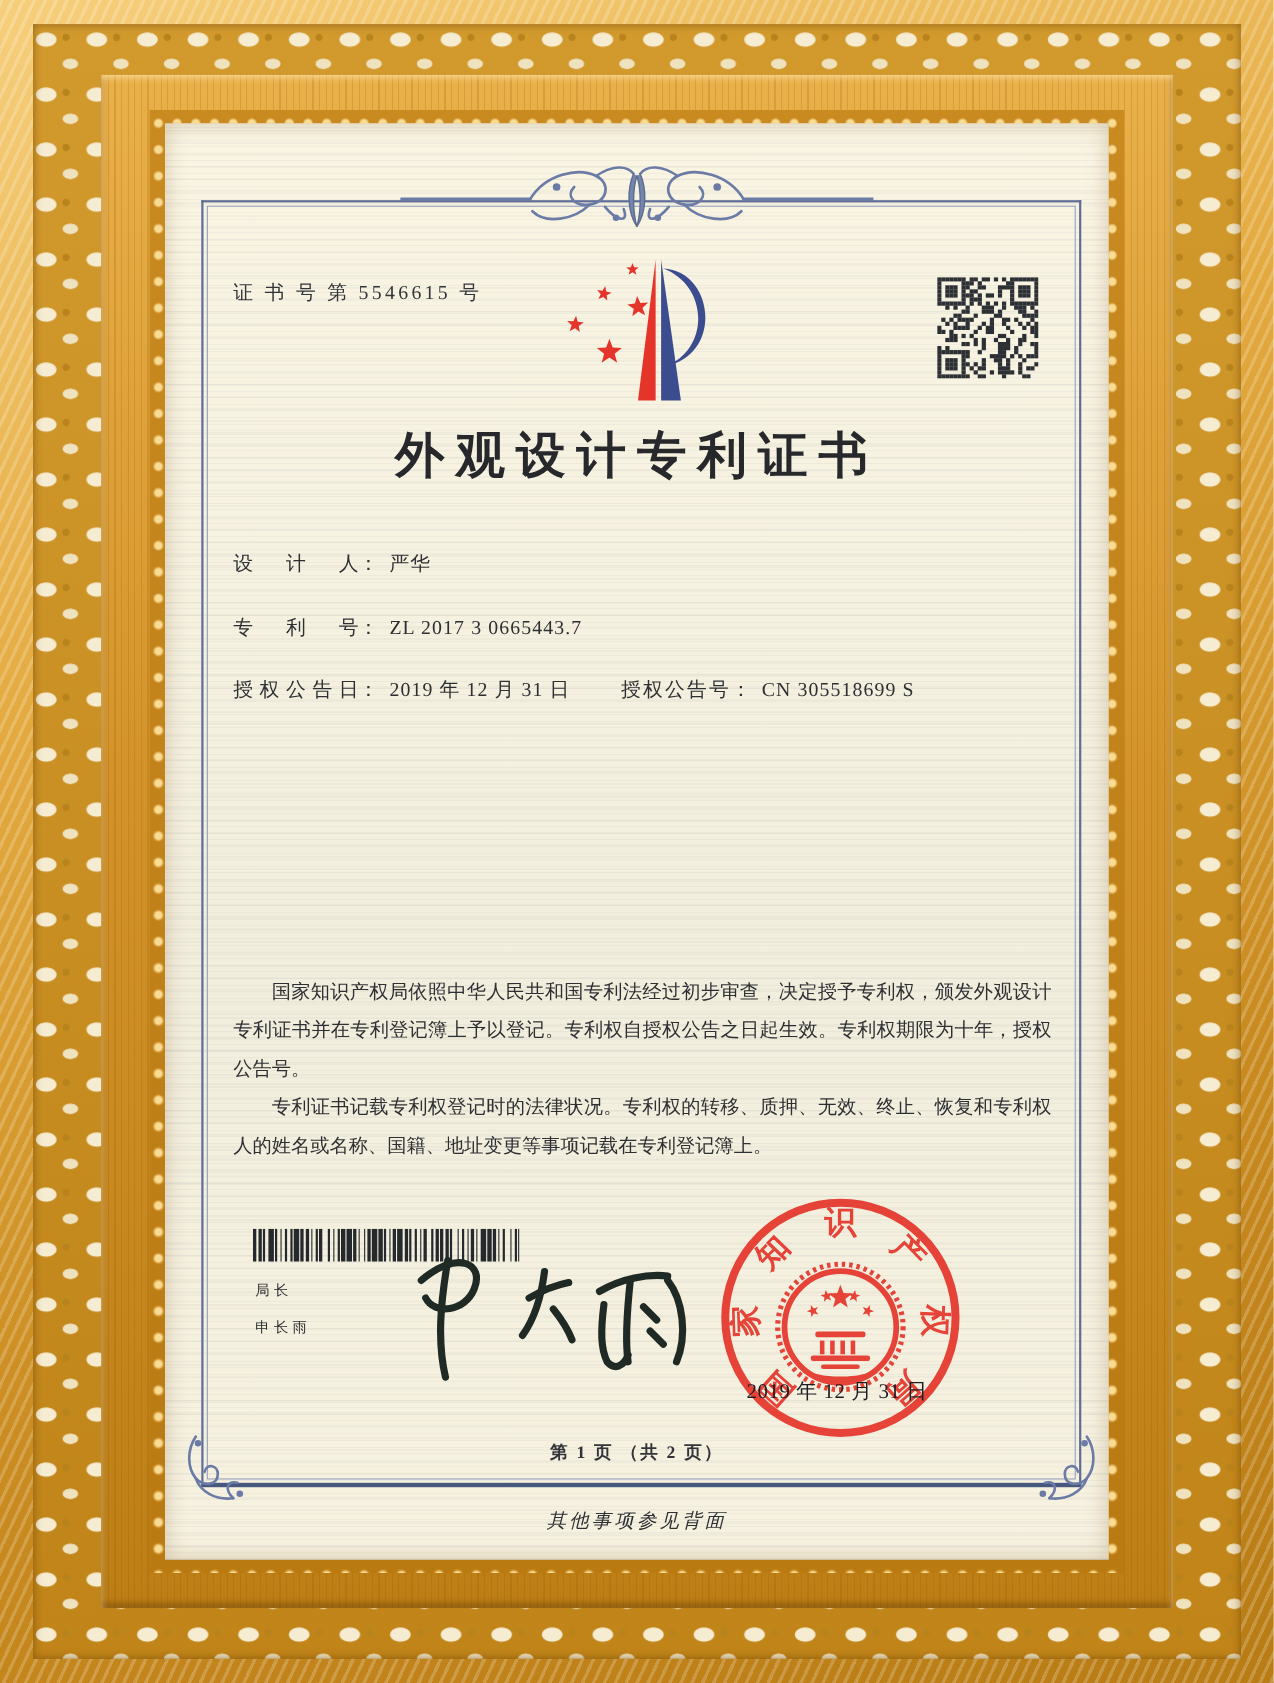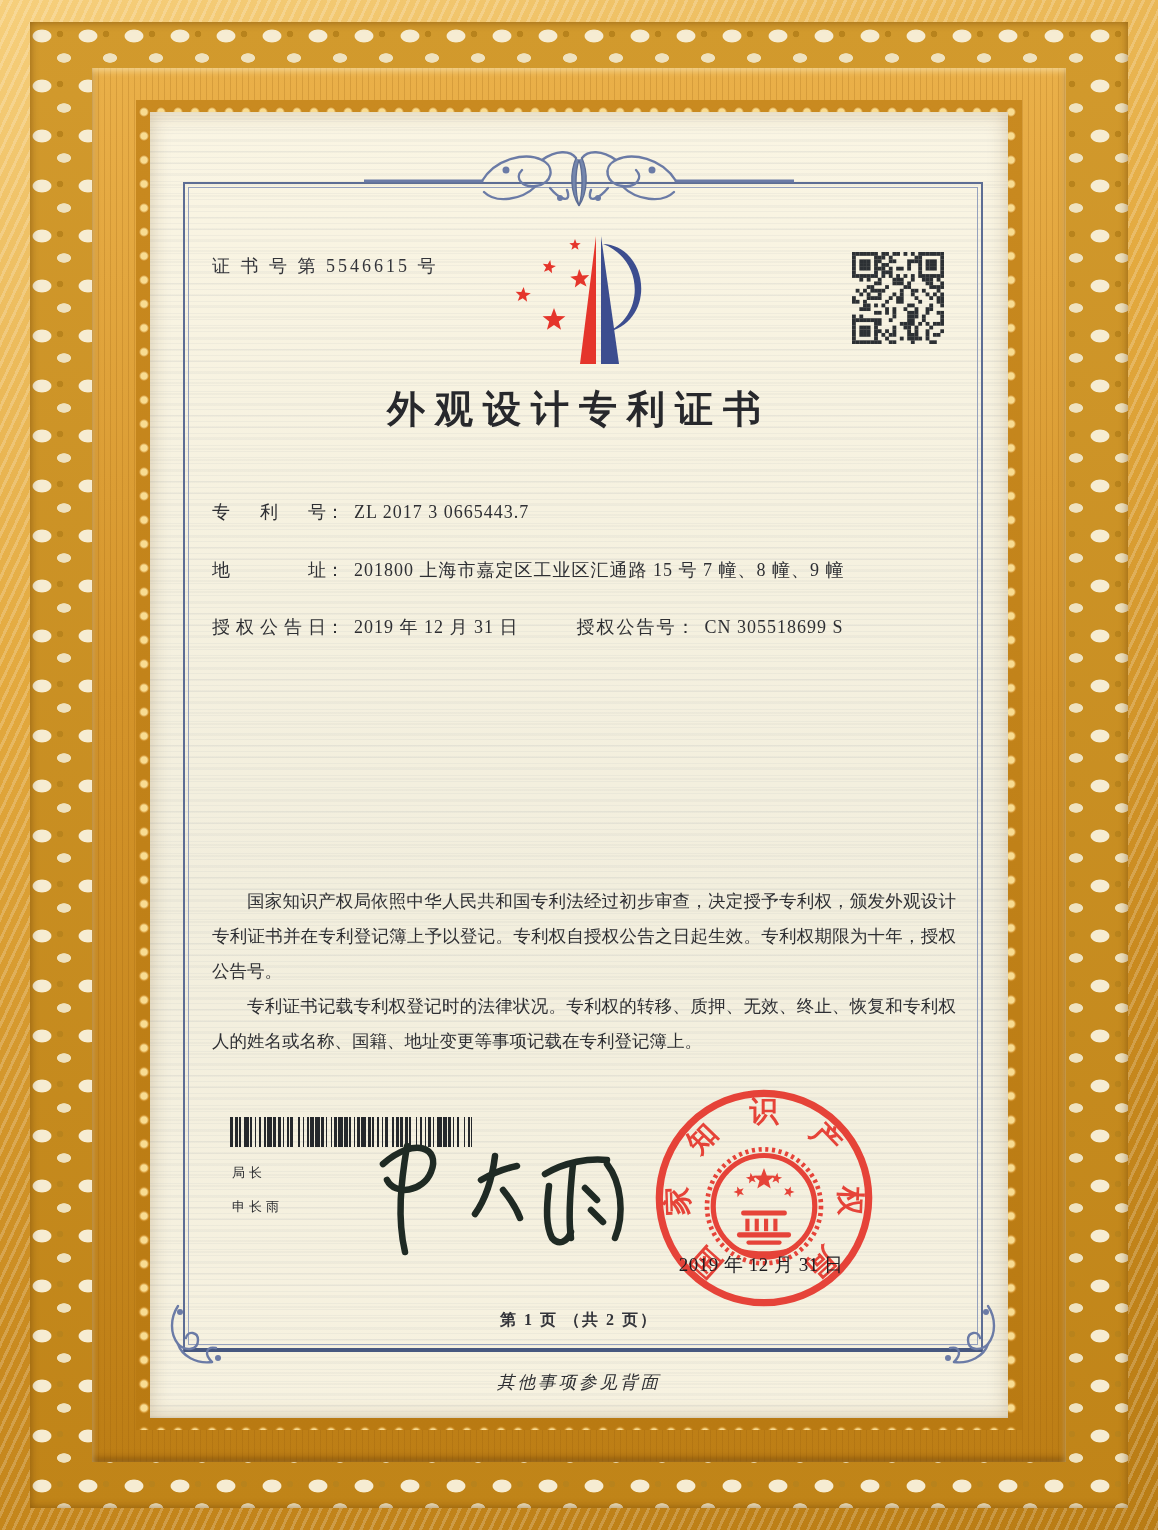--- a/index.html
+++ b/index.html
@@ -52,29 +52,29 @@
     box-shadow: inset 0 0 20px rgba(120,80,20,.28);
   }
 
   
   .cert-frame{position:absolute;left:33px;top:70px;width:800px;height:1170px;
     border:2px solid #5d6d94;border-bottom:4px solid #47587f;box-sizing:border-box;}
   .cert-frame-inner{position:absolute;inset:3px;border:1px solid #95a1be;}
 
   .abs{position:absolute;}
   .cert-no{left:62px;top:142px;font-size:18px;letter-spacing:3px;color:#33343a;}
-  .title{left:0;top:272px;width:100%;text-align:center;font-size:38px;font-weight:700;
+  .title{left:0;top:272px;width:100%;text-align:center;font-size:45px;font-weight:700;
     letter-spacing:10px;color:#27282c;}
 
   .rows{left:62px;top:388px;width:745px;font-size:18px;color:#2e2f33;}
   .row{height:57.5px;white-space:nowrap;}
   .lbl{display:inline-block;width:114px;text-align:justify;text-align-last:justify;vertical-align:top;}
   .colon{margin-right:10px;}
   .val{letter-spacing:1px;}
-  .grant2{margin-left:58px;}
+  .grant2{margin-left:46px;}
   .lbl2{letter-spacing:2px;}
 
   .paras{left:62px;top:772px;width:744px;font-size:17.5px;line-height:35px;
     text-align:justify;color:#2e2f33;}
   .paras p{margin:0;text-indent:2em;}
 
   .barcode{left:80px;top:1005px;width:242px;height:30px;overflow:hidden;white-space:nowrap;font-size:0;}
   .barcode span{display:inline-block;height:30px;vertical-align:top;}
 
   .director{left:82px;top:1052px;font-size:13px;letter-spacing:4px;color:#2b2c30;}
@@ -445,24 +445,24 @@
                 <rect x="40.48" y="88.32" width="3.83" height="3.83" fill="#2c3034"></rect>
                 <rect x="58.88" y="88.32" width="3.83" height="3.83" fill="#2c3034"></rect>
                 <rect x="77.28" y="88.32" width="3.83" height="3.83" fill="#2c3034"></rect>
                 <rect x="80.96" y="88.32" width="3.83" height="3.83" fill="#2c3034"></rect>
               </svg>
 
       <div class="abs title">外观设计专利证书</div>
 
       <div class="abs rows">
         <div class="row">
-          <span class="lbl">专利号</span><span class="colon">：</span><span class="val">ZL 2017 3 0665443.7</span>
+          <span class="lbl">设计人</span><span class="colon">：</span><span class="val">严华</span>
         </div>
         <div class="row">
-          <span class="lbl">地址</span><span class="colon">：</span><span class="val">201800 上海市嘉定区工业区汇通路 15 号 7 幢、8 幢、9 幢</span>
+          <span class="lbl">专利号</span><span class="colon">：</span><span class="val">ZL 2017 3 0665443.7</span>
         </div>
         <div class="row">
           <span class="lbl">授权公告日</span><span class="colon">：</span><span class="val">2019 年 12 月 31 日</span><span class="grant2"><span class="lbl2">授权公告号</span><span class="colon">：</span><span class="val">CN 305518699 S</span></span>
         </div>
       </div>
 
       <div class="abs paras">
         <p>国家知识产权局依照中华人民共和国专利法经过初步审查，决定授予专利权，颁发外观设计专利证书并在专利登记簿上予以登记。专利权自授权公告之日起生效。专利权期限为十年，授权公告号。</p>
         <p>专利证书记载专利权登记时的法律状况。专利权的转移、质押、无效、终止、恢复和专利权人的姓名或名称、国籍、地址变更等事项记载在专利登记簿上。</p>
       </div>

